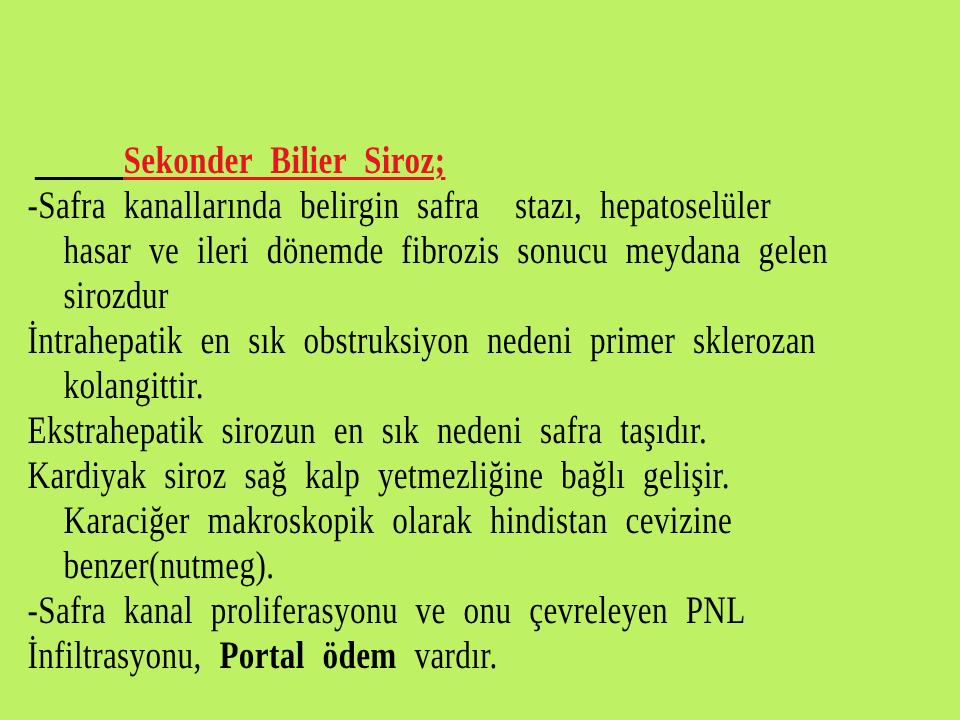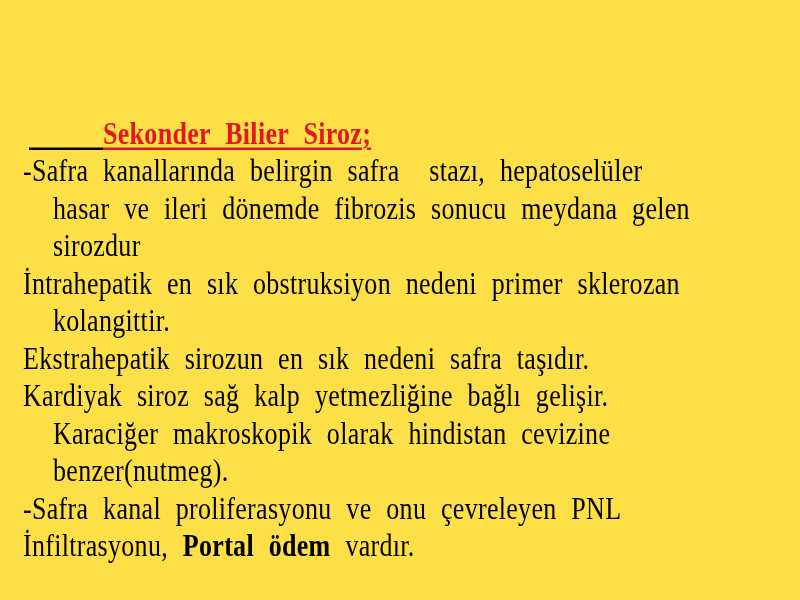--- a/index.html
+++ b/index.html
@@ -10,21 +10,21 @@
     width: 800px;
     height: 600px;
     background: #ffffff;
     overflow: hidden;
     position: relative;
     font-family: "Liberation Serif", "DejaVu Serif", serif;
   }
   .slide {
     position: absolute;
     inset: 0;
-    background: #fde047;
+    background: #bef264;
   }
   .textblock {
     position: absolute;
     left: 23px;
     top: 115px;
     width: 740px;
     font-size: 26px;
     line-height: 30px;
     color: #000000;
     letter-spacing: 0.3px;

